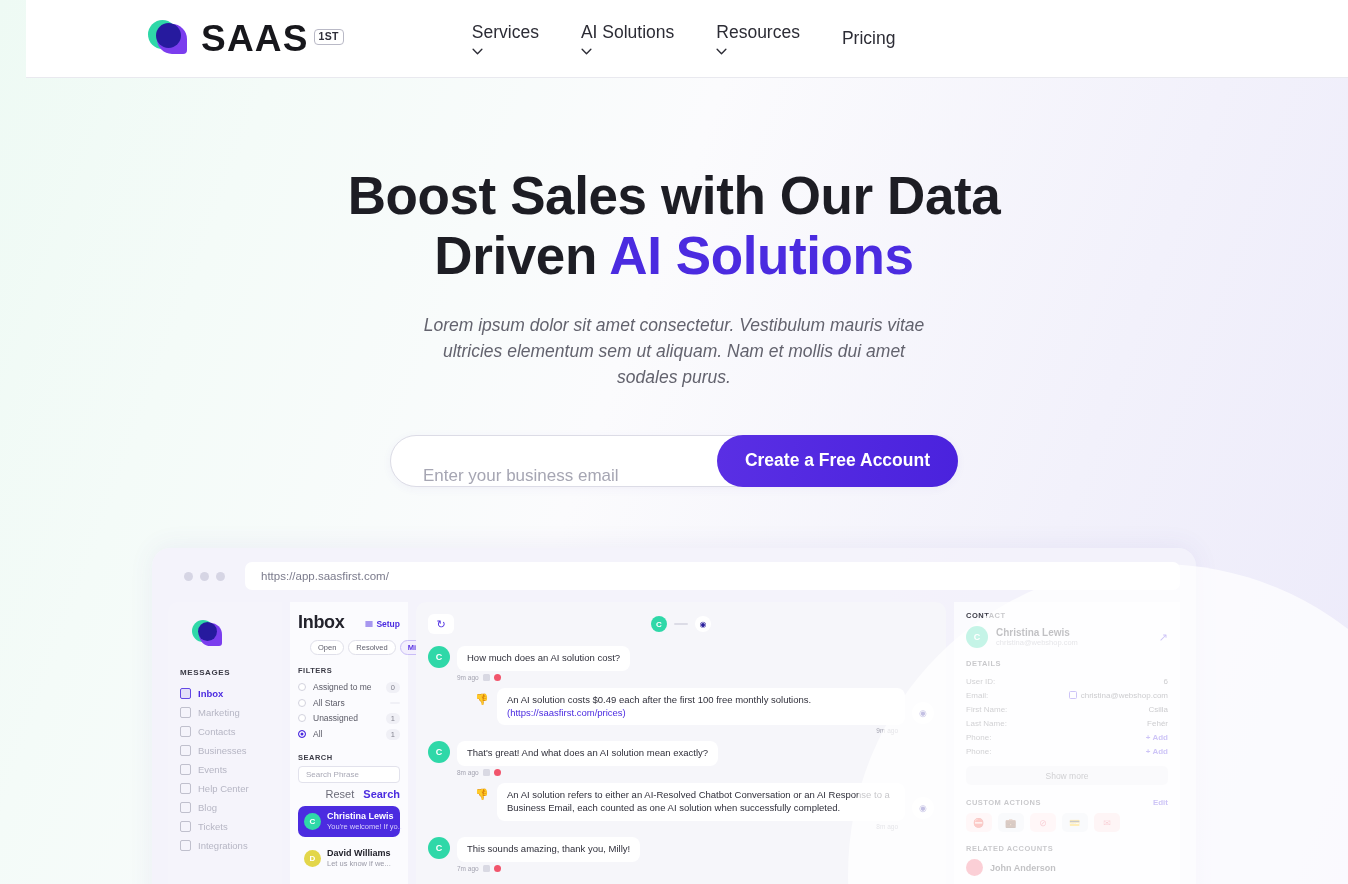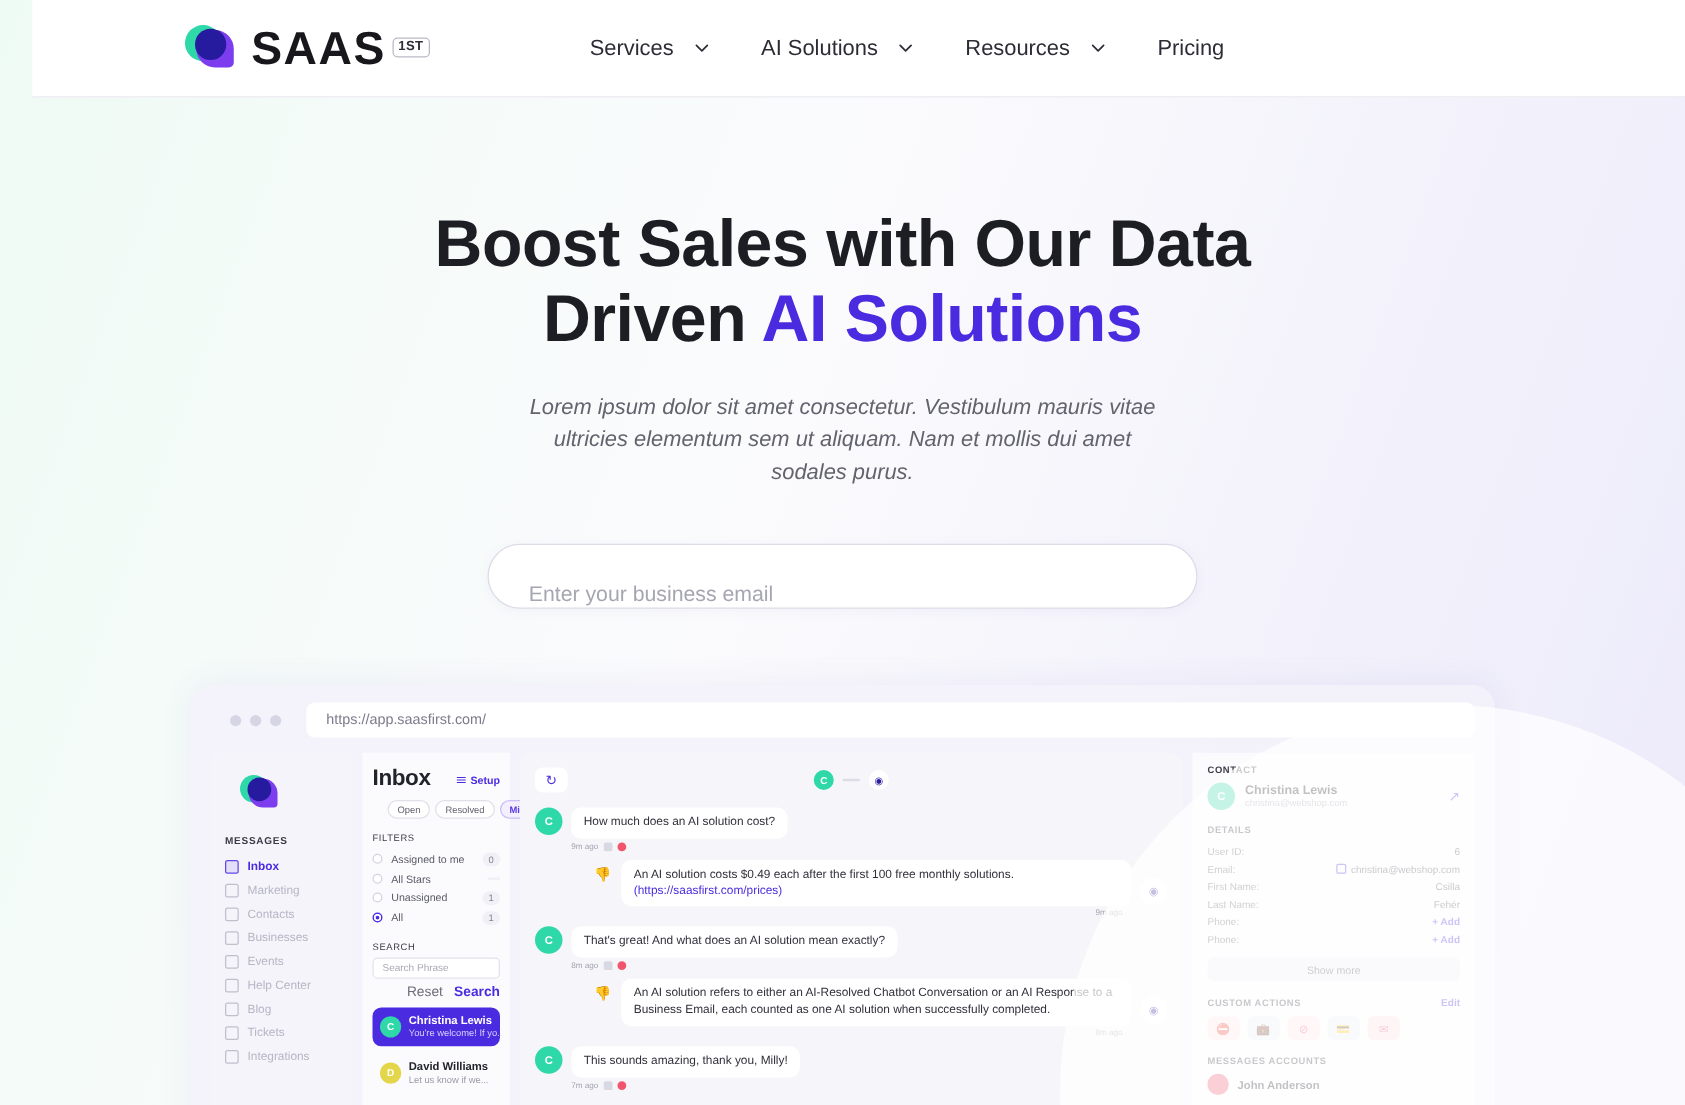--- a/index.html
+++ b/index.html
@@ -68,23 +68,24 @@
     font-size: 10.5px; font-weight: 700; letter-spacing: .3px;
     color: #2e2e38;
     border: 1.4px solid #b9b9c6; border-radius: 4px;
     padding: 1px 4px 2px 4px;
   }
   .nav-links {
     display: flex; align-items: center; gap: 42px;
     margin-left: 128px;
   }
   .nav-link {
-    display: flex; align-items: center; gap: 17px;
+    display: flex; align-items: flex-start; gap: 5px;
     font-size: 17.5px; color: #2c2c35; cursor: pointer;
     white-space: nowrap;
+    flex-direction: column;
   }
   .chev {
     width: 11px; height: 7px; flex: none;
     color: #2c2c35;
   }
   .nav-right {
     margin-left: auto; display: flex; align-items: center; gap: 0;
     padding-right: 86px;
   }
   .login-link {
@@ -200,21 +201,21 @@
   .inbox-head { display: flex; align-items: baseline; justify-content: space-between; }
   .inbox-title { font-size: 18px; font-weight: 600; color: #23232c; letter-spacing: -.3px; }
   .setup-link { font-size: 8.5px; font-weight: 700; color: #4b2be0; cursor: pointer; display: flex; align-items: center; gap: 3px; justify-content: flex-end; }
   .pill-row { display: flex; gap: 4px; margin-top: 7px; margin-left: 12px; }
   .pill {
     font-size: 7.5px; color: #61616e;
     border: 1px solid #e0e0ea; border-radius: 9px;
     padding: 2px 7px; cursor: pointer; background: #fff;
   }
   .pill.on { color: #5c36e3; border-color: #c9bdf7; background: #f3effd; font-weight: 700; }
-  .sec-label { font-size: 7.5px; font-weight: 400; letter-spacing: .5px; color: #3b3b46; margin: 11px 0 4px; }
+  .sec-label { font-size: 7.5px; font-weight: 700; letter-spacing: .5px; color: #3b3b46; margin: 11px 0 4px; }
   .filter-row {
     display: flex; align-items: center;
     font-size: 8.5px; color: #5a5a66;
     padding: 2.5px 0; cursor: pointer;
   }
   .radio {
     width: 8px; height: 8px; border-radius: 50%;
     border: 1.2px solid #d3d3de; flex: none; margin-right: 7px;
     background: #fff;
   }
@@ -385,20 +386,21 @@
 
   <div class="hero">
     <h1>
       <span>Boost Sales with Our Data</span><br>
       <span>Driven </span><span class="accent">AI Solutions</span>
     </h1>
     <p class="sub">Lorem ipsum dolor sit amet consectetur. Vestibulum mauris vitae ultricies elementum sem ut aliquam. Nam et mollis dui amet sodales purus.</p>
 
     <div class="email-form">
       <input class="email-input" type="text" placeholder="Enter your business email" style="">
+      <button class="cta-btn">Create a Free Account</button>
     </div>
   </div>
 
   <div class="mock-frame">
 
     <div class="mock-topbar">
       <div class="dots">
         <div class="dot"></div>
         <div class="dot"></div>
         <div class="dot"></div>
@@ -628,21 +630,21 @@
           <span class="edit-link">Edit</span>
         </div>
         <div class="ca-row">
           <span class="ca-btn" style="background:#fde3e6;color:#e9556d">⛔</span>
           <span class="ca-btn" style="background:#e9ebf2;color:#3c4357">💼</span>
           <span class="ca-btn" style="background:#fde3e6;color:#e9556d">⊘</span>
           <span class="ca-btn" style="background:#e9ebf2;color:#3c4357">💳</span>
           <span class="ca-btn" style="background:#fbd9dd;color:#e9556d">✉</span>
         </div>
 
-        <div class="c-label" style="margin-top:12px">MESSAGES ACCOUNTS</div>
+        <div class="c-label" style="margin-top:12px">RELATED ACCOUNTS</div>
         <div class="ra-row">
           <span class="av" style="background:#f1556c"></span>
           <span class="nm">John Anderson</span>
         </div>
       </div>
 
     </div>
   </div>
 </div>
 

